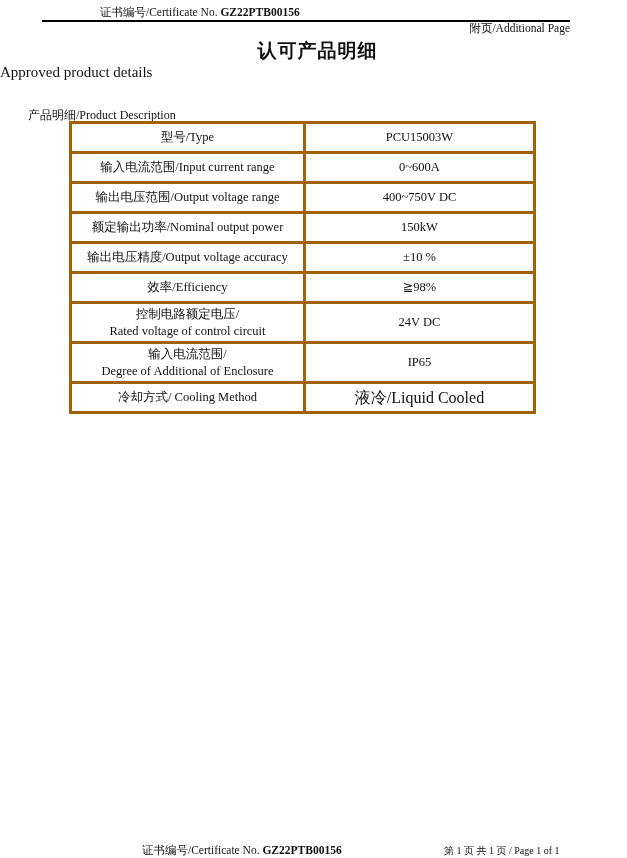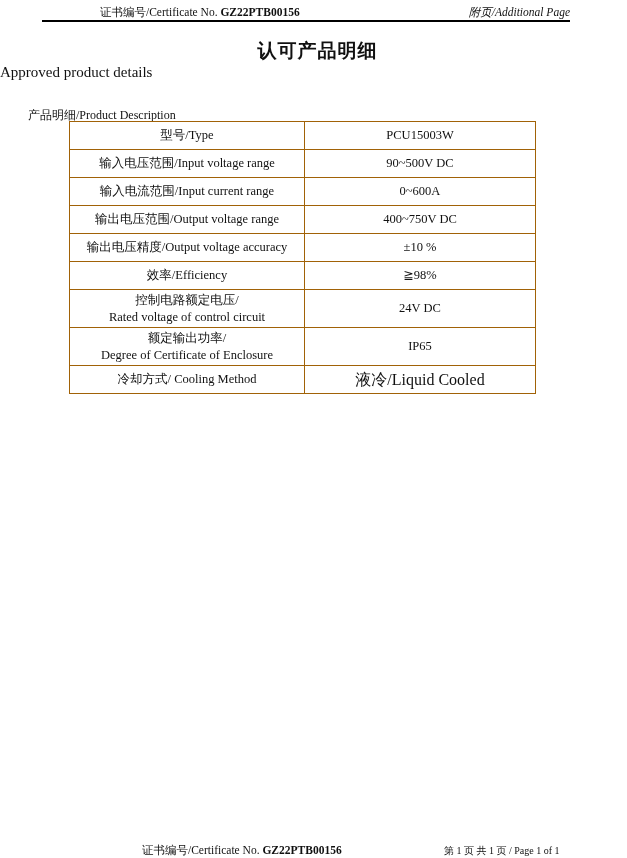--- a/index.html
+++ b/index.html
@@ -5,39 +5,39 @@
     html, body { margin: 0; padding: 0; background: #ffffff; }
     body {
       width: 627px; height: 858px; position: relative; overflow: hidden;
       font-family: "Liberation Serif", "DejaVu Serif", serif; color: #111;
     }
     .page-header {
       position: absolute; left: 42px; top: 4px; width: 528px; height: 16px;
       border-bottom: 2px solid #000; font-size: 11.5px;
     }
     .page-header .cert { position: absolute; left: 58px; top: 1px; white-space: nowrap; }
-    .page-header .addl { position: absolute; right: 0px; top: 1px; white-space: nowrap; font-style: italic; }
+    .page-header .addl { position: absolute; right: 0px; top: 17px; white-space: nowrap; }
     .cert-no { font-weight: bold; }
     .title-cn {
       position: absolute; left: 4px; width: 627px; top: 38px; text-align: center;
       font-size: 19px; font-weight: bold; letter-spacing: 1px;
     }
     .title-en {
       position: absolute; left: 0; width: 603px; top: 64px; text-align: left;
       font-size: 15px;
     }
     .section-label {
       position: absolute; left: 28px; top: 107px; font-size: 12px; white-space: nowrap;
     }
     table.spec {
       position: absolute; left: 69px; top: 121px; width: 467px;
       border-collapse: collapse; font-size: 12.5px;
     }
     table.spec td {
-      border: 1px solid #a16207; text-align: center; vertical-align: middle;
+      border: 3px solid #a16207; text-align: center; vertical-align: middle;
       padding: 0 4px; line-height: 17px;
     }
     table.spec td.k { width: 226px; }
     table.spec td.v { width: 222px; }
     tr.h28 td { height: 27px; }
     tr.h38 td { height: 37px; }
     .v-small { font-size: 16px; }
     .page-footer {
       position: absolute; left: 0; top: 843px; width: 627px; height: 14px; font-size: 11.5px;
     }
@@ -57,50 +57,50 @@
 
 <div class="section-label">产品明细/Product Description</div>
 
 <table class="spec">
   <tbody>
       <tr class="h28">
     <td class="k">型号/Type</td>
     <td class="v">PCU15003W</td>
   </tr>
   <tr class="h28">
-    <td class="k">输入电压范围/Input voltage range</td>
-    <td class="v">90~500V DC</td>
-  </tr>
-  <tr class="h28">
     <td class="k">输入电流范围/Input current range</td>
     <td class="v">0~600A</td>
   </tr>
   <tr class="h28">
     <td class="k">输出电压范围/Output voltage range</td>
     <td class="v">400~750V DC</td>
+  </tr>
+  <tr class="h28">
+    <td class="k">额定输出功率/Nominal output power</td>
+    <td class="v">150kW</td>
   </tr>
   <tr class="h28">
     <td class="k">输出电压精度/Output voltage accuracy</td>
     <td class="v">±10 %</td>
   </tr>
   <tr class="h28">
     <td class="k">效率/Efficiency</td>
     <td class="v">≧98%</td>
   </tr>
   <tr class="h38">
     <td class="k">
       <div>控制电路额定电压/</div>
       <div>Rated voltage of control circuit</div>
     </td>
     <td class="v">24V DC</td>
   </tr>
   <tr class="h38">
     <td class="k">
-      <div>额定输出功率/</div>
-      <div>Degree of Certificate of Enclosure</div>
+      <div>输入电流范围/</div>
+      <div>Degree of Additional of Enclosure</div>
     </td>
     <td class="v">IP65</td>
   </tr>
   <tr class="h28">
     <td class="k">冷却方式/ Cooling Method</td>
     <td class="v v-small">液冷/Liquid Cooled</td>
   </tr>
 </tbody>
   </table>
 

